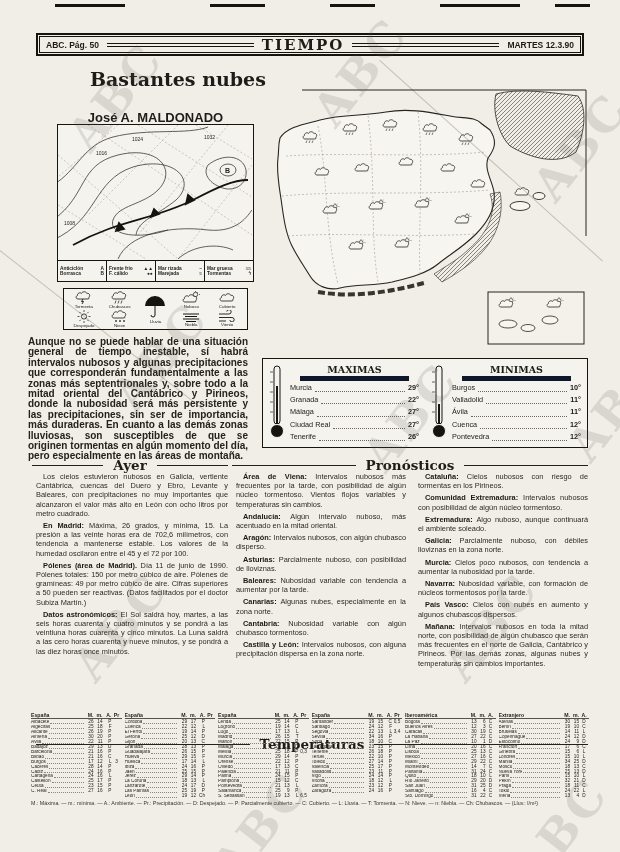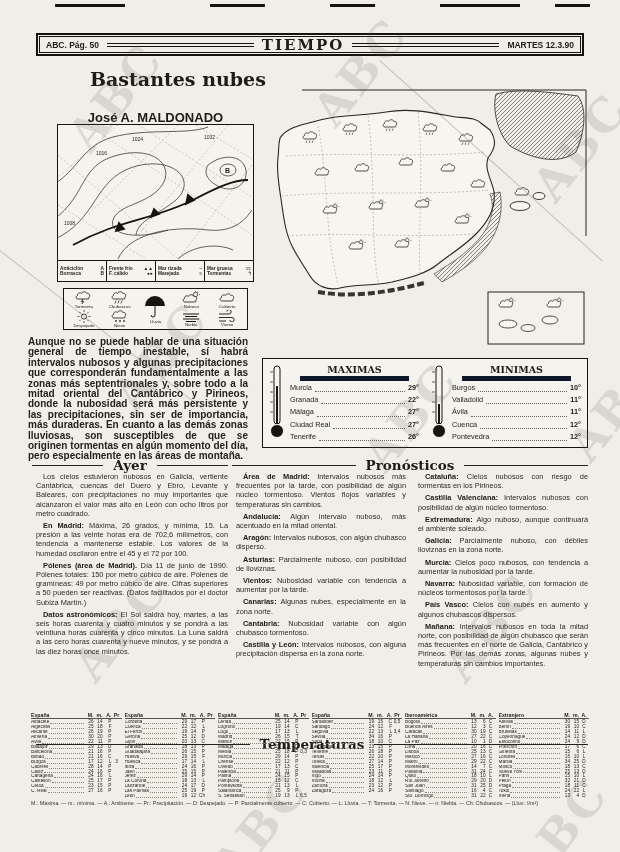--- a/index.html
+++ b/index.html
@@ -440,32 +440,32 @@
     <span class="ln"></span>
   </div>
 
   <div class="coltext" id="ayer-col" style="left:32px;top:472px;width:196px;height:222px;">
       <p>Los cielos estuvieron nubosos en Galicia, vertiente Cantábrica, cuencas del Duero y Ebro, Levante y Baleares, con precipitaciones no muy importantes que alcanzaron el valor más alto en León con ocho litros por metro cuadrado.</p>
       <p><b>En Madrid: </b>Máxima, 26 grados, y mínima, 15. La presión a las veinte horas era de 702,6 milímetros, con tendencia a mantenerse estable. Los valores de la humedad oscilaron entre el 45 y el 72 por 100.</p>
       <p><b>Pólenes (área de Madrid). </b>Día 11 de junio de 1990. Pólenes totales: 150 por metro cúbico de aire. Pólenes de gramíneas: 49 por metro cúbico de aire. Cifras superiores a 50 pueden ser reactivas. (Datos facilitados por el doctor Subiza Martín.)</p>
       <p><b>Datos astronómicos: </b>El Sol saldrá hoy, martes, a las seis horas cuarenta y cuatro minutos y se pondrá a las veintiuna horas cuarenta y cinco minutos. La Luna saldrá a las cero horas cuarenta y nueve minutos, y se pondrá a las diez horas once minutos.</p>
     </div>
   <div class="coltext" id="pron-col1" style="left:232px;top:472px;width:174px;height:222px;">
-      <p><b>Área de Madrid: </b>Intervalos nubosos más frecuentes por la tarde, con posibilidad de algún núcleo tormentoso. Vientos flojos variables y temperaturas sin cambios.</p>
+      <p><b>Área de Viena: </b>Intervalos nubosos más frecuentes por la tarde, con posibilidad de algún núcleo tormentoso. Vientos flojos variables y temperaturas sin cambios.</p>
       <p><b>Andalucía: </b>Algún intervalo nuboso, más acentuado en la mitad oriental.</p>
       <p><b>Aragón: </b>Intervalos nubosos, con algún chubasco disperso.</p>
       <p><b>Asturias: </b>Parcialmente nuboso, con posibilidad de lloviznas.</p>
-      <p><b>Vientos: </b>Nubosidad variable con tendencia a aumentar por la tarde.</p>
+      <p><b>Baleares: </b>Nubosidad variable con tendencia a aumentar por la tarde.</p>
       <p><b>Canarias: </b>Algunas nubes, especialmente en la zona norte.</p>
       <p><b>Cantabria: </b>Nubosidad variable con algún chubasco tormentoso.</p>
       <p><b>Castilla y León: </b>Intervalos nubosos, con alguna precipitación dispersa en la zona norte.</p>
     </div>
   <div class="coltext" id="pron-col2" style="left:414px;top:472px;width:174px;height:222px;">
       <p><b>Cataluña: </b>Cielos nubosos con riesgo de tormentas en los Pirineos.</p>
-      <p><b>Castilla Valenciana: </b>Intervalos nubosos con posibilidad de algún núcleo tormentoso.</p>
+      <p><b>Comunidad Extremadura: </b>Intervalos nubosos con posibilidad de algún núcleo tormentoso.</p>
       <p><b>Extremadura: </b>Algo nuboso, aunque continuará el ambiente soleado.</p>
       <p><b>Galicia: </b>Parcialmente nuboso, con débiles lloviznas en la zona norte.</p>
       <p><b>Murcia: </b>Cielos poco nubosos, con tendencia a aumentar la nubosidad por la tarde.</p>
       <p><b>Navarra: </b>Nubosidad variable, con formación de núcleos tormentosos por la tarde.</p>
       <p><b>País Vasco: </b>Cielos con nubes en aumento y algunos chubascos dispersos.</p>
       <p><b>Mañana: </b>Intervalos nubosos en toda la mitad norte, con posibilidad de algún chubasco que serán más frecuentes en el norte de Galicia, Cantábrico y Pirineos. Por las demás zonas, algunas nubes y temperaturas sin cambios importantes.</p>
     </div>
 
   <div class="sechead" style="left:36px;top:736px;width:552px;">
     <span class="ln"></span>

